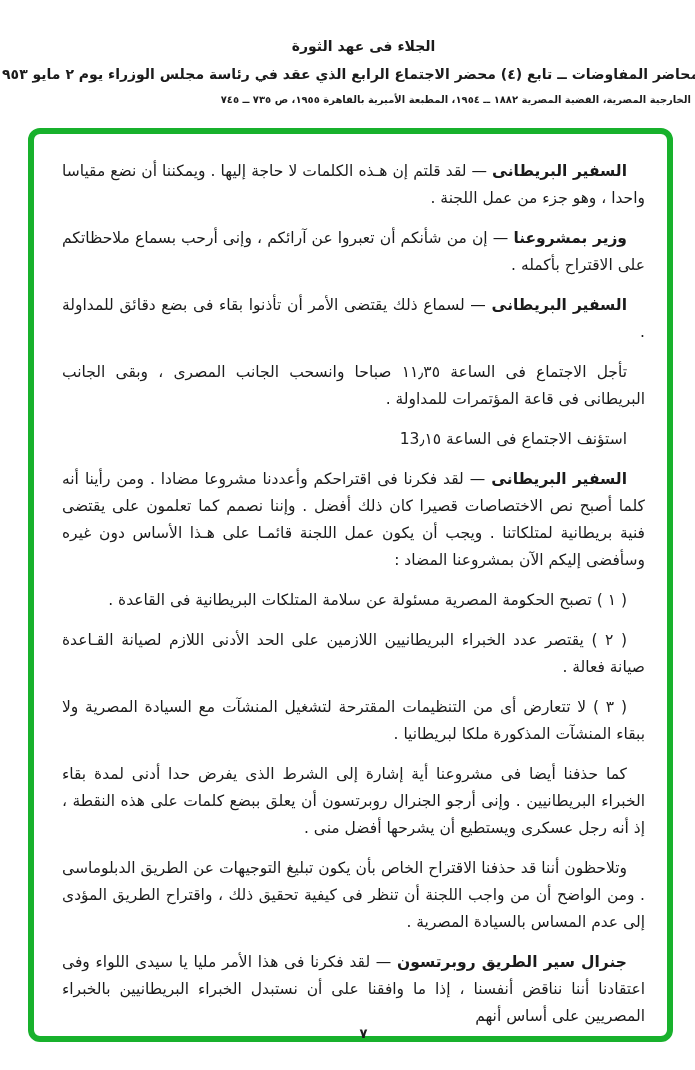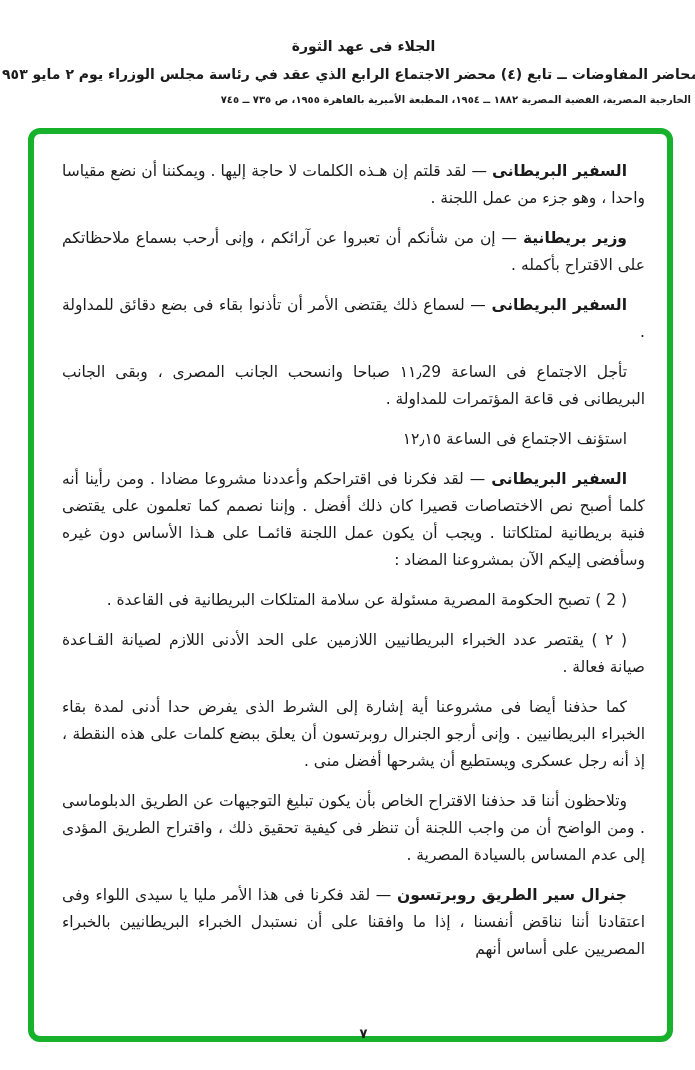--- a/index.html
+++ b/index.html
@@ -94,34 +94,35 @@
 
   <div class="doc-subtitle">١ ــ محاضر المفاوضات ــ تابع (٤) محضر الاجتماع الرابع الذي عقد في رئاسة مجلس الوزراء يوم ٢ مايو ١٩٥٣</div>
 
   <div class="doc-source">٭وزارة الخارجية المصرية، القضية المصرية ١٨٨٢ ــ ١٩٥٤، المطبعة الأميرية بالقاهرة ١٩٥٥، ص ٧٣٥ ــ ٧٤٥</div>
 
   <div class="highlight-box">
     <div class="doc-text">
 
       <p class="para"><span class="speaker">السفير البريطانى</span><span> — لقد قلتم إن هـذه الكلمات لا حاجة إليها . ويمكننا أن نضع مقياسا واحدا ، وهو جزء من عمل اللجنة .</span></p>
 
-      <p class="para"><span class="speaker">وزير بريطانية</span><span> — إن من شأنكم أن تعبروا عن آرائكم ، وإنى أرحب بسماع ملاحظاتكم على الاقتراح بأكمله .</span></p>
+      <p class="para"><span class="speaker">وزير بمشروعنا</span><span> — إن من شأنكم أن تعبروا عن آرائكم ، وإنى أرحب بسماع ملاحظاتكم على الاقتراح بأكمله .</span></p>
 
       <p class="para"><span class="speaker">السفير البريطانى</span><span> — لسماع ذلك يقتضى الأمر أن تأذنوا بقاء فى بضع دقائق للمداولة .</span></p>
 
-      <p class="para"><span>تأجل الاجتماع فى الساعة ١١٫29 صباحا وانسحب الجانب المصرى ، وبقى الجانب البريطانى فى قاعة المؤتمرات للمداولة .</span></p>
+      <p class="para"><span>تأجل الاجتماع فى الساعة ١١٫٣٥ صباحا وانسحب الجانب المصرى ، وبقى الجانب البريطانى فى قاعة المؤتمرات للمداولة .</span></p>
 
-      <p class="para"><span>استؤنف الاجتماع فى الساعة ١٢٫١٥</span></p>
+      <p class="para"><span>استؤنف الاجتماع فى الساعة 13٫١٥</span></p>
 
       <p class="para"><span class="speaker">السفير البريطانى</span><span> — لقد فكرنا فى اقتراحكم وأعددنا مشروعا مضادا . ومن رأينا أنه كلما أصبح نص الاختصاصات قصيرا كان ذلك أفضل . وإننا نصمم كما تعلمون على يقتضى فنية بريطانية لمتلكاتنا . ويجب أن يكون عمل اللجنة قائمـا على هـذا الأساس دون غيره وسأفضى إليكم الآن بمشروعنا المضاد :</span></p>
 
-      <p class="para"><span>( 2 ) تصبح الحكومة المصرية مسئولة عن سلامة المتلكات البريطانية فى القاعدة .</span></p>
+      <p class="para"><span>( ١ ) تصبح الحكومة المصرية مسئولة عن سلامة المتلكات البريطانية فى القاعدة .</span></p>
 
       <p class="para"><span>( ٢ ) يقتصر عدد الخبراء البريطانيين اللازمين على الحد الأدنى اللازم لصيانة القـاعدة صيانة فعالة .</span></p>
 
+      <p class="para"><span>( ٣ ) لا تتعارض أى من التنظيمات المقترحة لتشغيل المنشآت مع السيادة المصرية ولا ببقاء المنشآت المذكورة ملكا لبريطانيا .</span></p>
 
       <p class="para"><span>كما حذفنا أيضا فى مشروعنا أية إشارة إلى الشرط الذى يفرض حدا أدنى لمدة بقاء الخبراء البريطانيين . وإنى أرجو الجنرال روبرتسون أن يعلق ببضع كلمات على هذه النقطة ، إذ أنه رجل عسكرى ويستطيع أن يشرحها أفضل منى .</span></p>
 
       <p class="para"><span>وتلاحظون أننا قد حذفنا الاقتراح الخاص بأن يكون تبليغ التوجيهات عن الطريق الدبلوماسى . ومن الواضح أن من واجب اللجنة أن تنظر فى كيفية تحقيق ذلك ، واقتراح الطريق المؤدى إلى عدم المساس بالسيادة المصرية .</span></p>
 
       <p class="para"><span class="speaker">جنرال سير الطريق روبرتسون</span><span> — لقد فكرنا فى هذا الأمر مليا يا سيدى اللواء وفى اعتقادنا أننا نناقض أنفسنا ، إذا ما وافقنا على أن نستبدل الخبراء البريطانيين بالخبراء المصريين على أساس أنهم</span></p>
 
     </div>
   </div>
 

